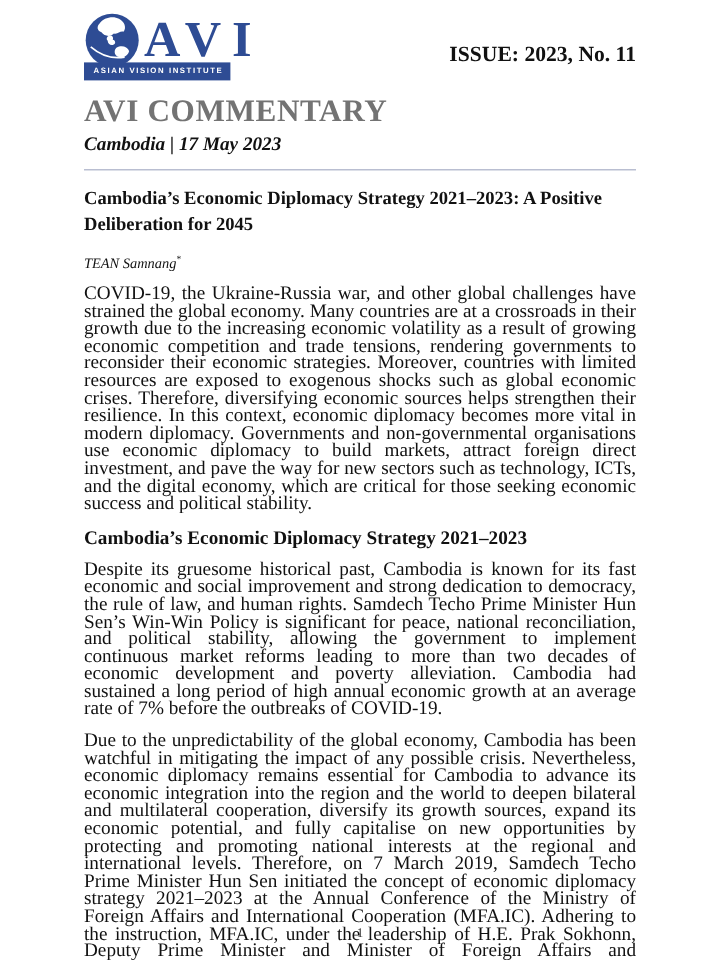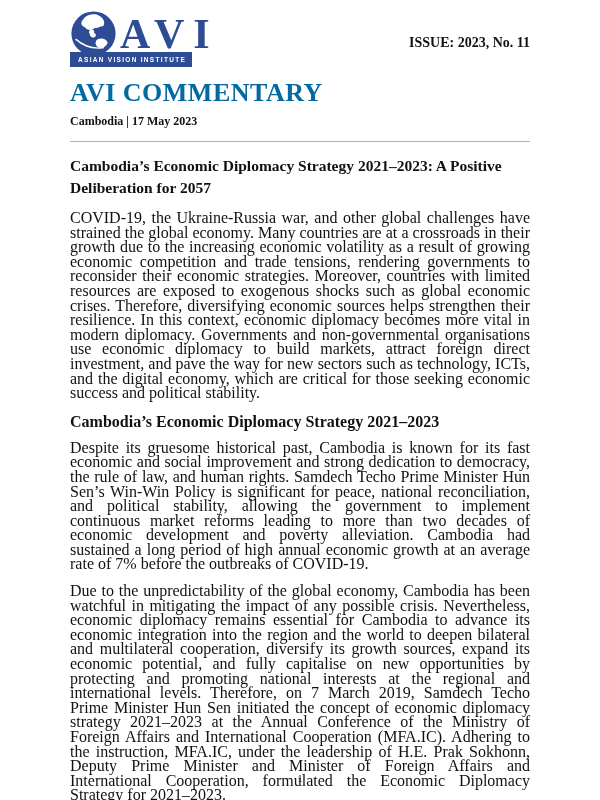--- a/index.html
+++ b/index.html
@@ -48,38 +48,39 @@
     font-family: "Liberation Sans", sans-serif;
     font-weight: 700;
     font-size: 6.5px;
     letter-spacing: 1.3px;
     padding: 4px 6px 4px 8px;
     white-space: nowrap;
   }
   .issue {
     margin-top: 25px;
     font-weight: 700;
-    font-size: 14px;
+    font-size: 18px;
     white-space: nowrap;
   }
 
   
   .masthead-title {
     margin: 12px 0 0 0;
     font-size: 26px;
     line-height: 28px;
     font-weight: 700;
-    color: #0369a1;
+    color: #737373;
     letter-spacing: 0.5px;
   }
   .dateline {
     margin-top: 7px;
     font-weight: 700;
-    font-size: 12px;
+    font-size: 16px;
     line-height: 14px;
+    font-style: italic;
   }
   .masthead-divider {
     margin: 13px 0 0 0;
     border: none;
     border-top: 1px solid #A8AFC6;
     height: 0;
   }
 
   
   .article-title {
@@ -162,22 +163,23 @@
       </div>
       <div class="logo-banner">ASIAN VISION INSTITUTE</div>
     </div>
     <div class="issue">ISSUE: 2023, No. 11</div>
   </div>
 
   <h1 class="masthead-title">AVI COMMENTARY</h1>
   <div class="dateline">Cambodia | 17 May 2023</div>
   <hr class="masthead-divider">
 
-  <h2 class="article-title">Cambodia’s Economic Diplomacy Strategy 2021–2023: A Positive Deliberation for 2057</h2>
+  <h2 class="article-title">Cambodia’s Economic Diplomacy Strategy 2021–2023: A Positive Deliberation for 2045</h2>
 
+  <div class="author-line"><span>TEAN Samnang</span><sup>*</sup></div>
 
   <p class="body-para">COVID-19, the Ukraine-Russia war, and other global challenges have strained the global economy. Many countries are at a crossroads in their growth due to the increasing economic volatility as a result of growing economic competition and trade tensions, rendering governments to reconsider their economic strategies. Moreover, countries with limited resources are exposed to exogenous shocks such as global economic crises. Therefore, diversifying economic sources helps strengthen their resilience. In this context, economic diplomacy becomes more vital in modern diplomacy. Governments and non-governmental organisations use economic diplomacy to build markets, attract foreign direct investment, and pave the way for new sectors such as technology, ICTs, and the digital economy, which are critical for those seeking economic success and political stability.</p>
 
   <h3 class="section-heading">Cambodia’s Economic Diplomacy Strategy 2021–2023</h3>
 
   <p class="body-para">Despite its gruesome historical past, Cambodia is known for its fast economic and social improvement and strong dedication to democracy, the rule of law, and human rights. Samdech Techo Prime Minister Hun Sen’s Win-Win Policy is significant for peace, national reconciliation, and political stability, allowing the government to implement continuous market reforms leading to more than two decades of economic development and poverty alleviation. Cambodia had sustained a long period of high annual economic growth at an average rate of 7% before the outbreaks of COVID-19.</p>
 
   <p class="body-para">Due to the unpredictability of the global economy, Cambodia has been watchful in mitigating the impact of any possible crisis. Nevertheless, economic diplomacy remains essential for Cambodia to advance its economic integration into the region and the world to deepen bilateral and multilateral cooperation, diversify its growth sources, expand its economic potential, and fully capitalise on new opportunities by protecting and promoting national interests at the regional and international levels. Therefore, on 7 March 2019, Samdech Techo Prime Minister Hun Sen initiated the concept of economic diplomacy strategy 2021–2023 at the Annual Conference of the Ministry of Foreign Affairs and International Cooperation (MFA.IC). Adhering to the instruction, MFA.IC, under the leadership of H.E. Prak Sokhonn, Deputy Prime Minister and Minister of Foreign Affairs and International Cooperation, formulated the Economic Diplomacy Strategy for 2021–2023.</p>
 
 

